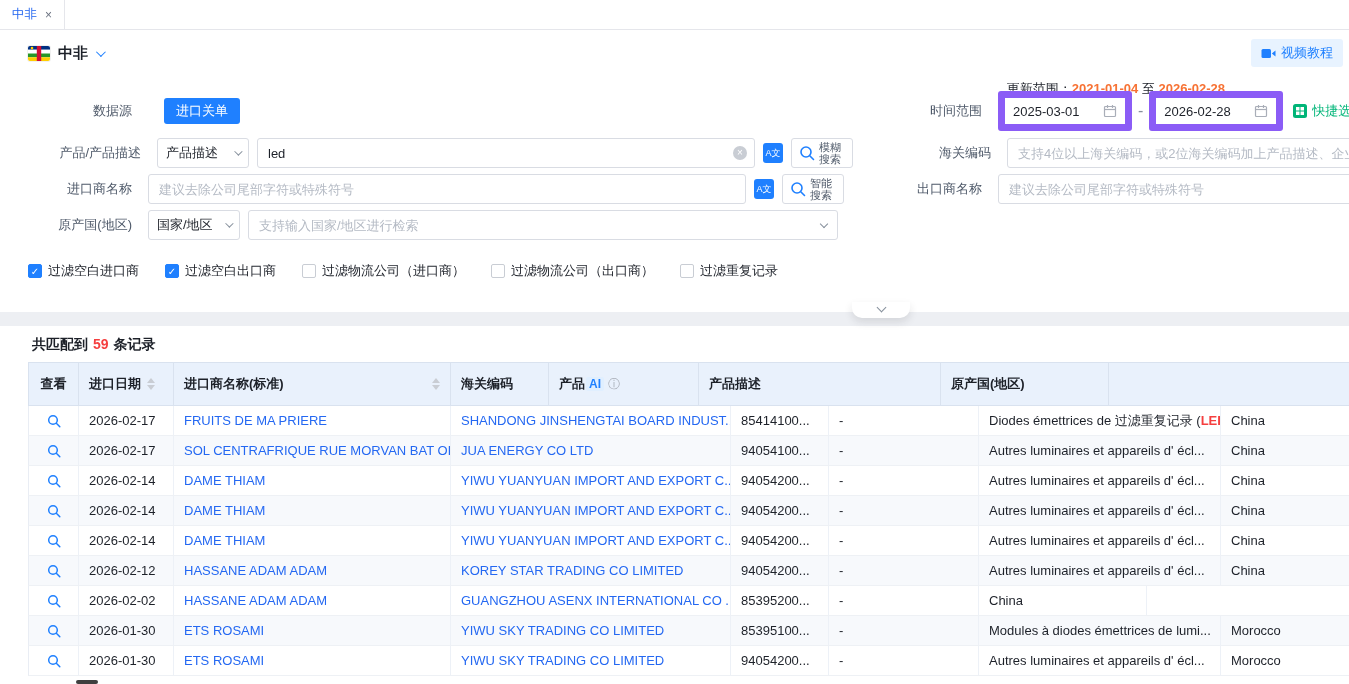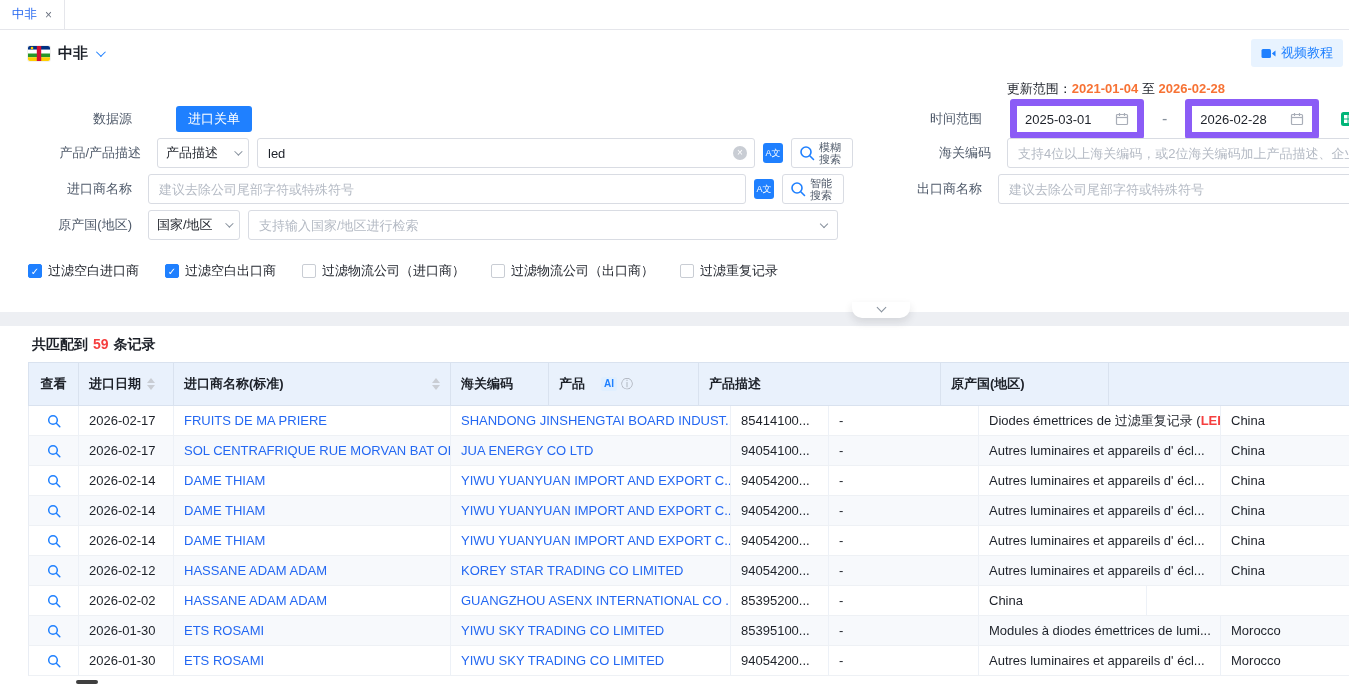--- a/index.html
+++ b/index.html
@@ -17,21 +17,21 @@
   .flag { width:22px; height:15px; border-radius:2px; overflow:hidden; flex:none; box-shadow:0 0 0 1px rgba(0,0,0,.06); }
   .country-name { font-size:15px; font-weight:700; margin-left:8px; }
   .chev-dn { width:7px; height:7px; border-right:1.6px solid #1f80ff; border-bottom:1.6px solid #1f80ff; transform:rotate(45deg) translateY(-2px); margin-left:8px; }
   .video-btn { margin-left:auto; height:28px; display:flex; align-items:center; gap:5px; background:#e8f3ff; color:#1f80ff; font-size:13px; padding:0 10px; border-radius:3px; border:none; cursor:pointer; }
 
   
   .form-panel { position:absolute; top:76px; left:0; right:0; height:236px; background:#fff; }
   .update { position:absolute; top:4px; right:124px; font-size:13px; color:#1d2129; white-space:nowrap; }
   .update .odate { color:#f77234; font-weight:700; }
   .fr { position:absolute; display:flex; align-items:center; height:30px; left:0; }
-  .fr1{ top:28px;gap:12px; } .fr2{ top:62px;padding-left:9px; } .fr3{ top:98px; } .fr4{ top:134px; }
+  .fr1{ top:20px; } .fr2{ top:62px;padding-left:9px; } .fr3{ top:98px; } .fr4{ top:134px; }
   .fr.right { left:902px; }
   .flabel { width:140px; flex:none; text-align:right; padding-right:8px; color:#4e5969; font-size:13px; white-space:nowrap; }
   .fr.right .flabel { width:88px; }
   .chip { height:26px; display:flex; align-items:center; padding:0 12px; background:#1f80ff; color:#fff; font-size:13px; border-radius:3px; margin-left:24px; cursor:pointer; }
   .sel { height:30px; width:92px; border:1px solid #d9dce3; border-radius:3px; display:flex; align-items:center; padding:0 8px; font-size:13px; color:#1d2129; margin-left:8px; cursor:pointer; background:#fff; }
   .sel .arrow { margin-left:auto; width:6px; height:6px; border-right:1.4px solid #86909c; border-bottom:1.4px solid #86909c; transform:rotate(45deg) translateY(-2px); }
   .iw { position:relative; margin-left:8px; }
   .iw input { width:100%; height:30px; border:1px solid #d9dce3; border-radius:3px; padding:0 30px 0 10px; font-size:13px; color:#1d2129; outline:none; font-family:inherit; background:#fff; }
   .iw input::placeholder { color:#b4bac4; }
   .w498{ width:498px; } .w598{ width:598px; } .w590{ width:590px; } .w600{ width:600px; }
@@ -71,21 +71,21 @@
   .c3{ width:280px; flex:none; } .c4{ width:98px; flex:none; } .c5{ width:150px; flex:none; }
   .c6{ width:242px; flex:none; } .c7{ width:168px; flex:none; }
   .center { justify-content:center; }
   .space { justify-content:space-between; }
   .link { color:#2468f2; cursor:pointer; }
   .hl { color:#f53f3f; font-weight:700; }
   .sort { display:inline-flex; flex-direction:column; gap:2px; margin-left:6px; flex:none; }
   .sort i { width:0; height:0; border-left:4px solid transparent; border-right:4px solid transparent; display:block; }
   .sort .up { border-bottom:5px solid #c9cdd4; }
   .sort .dn { border-top:5px solid #c9cdd4; }
-  .ai-badge { background:#e0efff; color:#1f80ff; font-size:10px; font-weight:700; padding:0 3px; border-radius:2px; margin-left:16px; line-height:14px; }
+  .ai-badge { background:#e0efff; color:#1f80ff; font-size:12px; font-weight:700; padding:0 3px; border-radius:2px; margin-left:1px; line-height:14px; }
   .info { margin-left:4px; color:#a9aeb8; font-size:12px; font-weight:400; }
   .viewbtn { display:inline-flex; cursor:pointer; }
   .hthumb { position:absolute; left:76px; bottom:0; width:22px; height:4px; background:#3f3f3f; border-radius:2px; z-index:6; }
 </style>
 </head>
 <body>
 
 <div class="page">
 
   <div class="tabbar">

